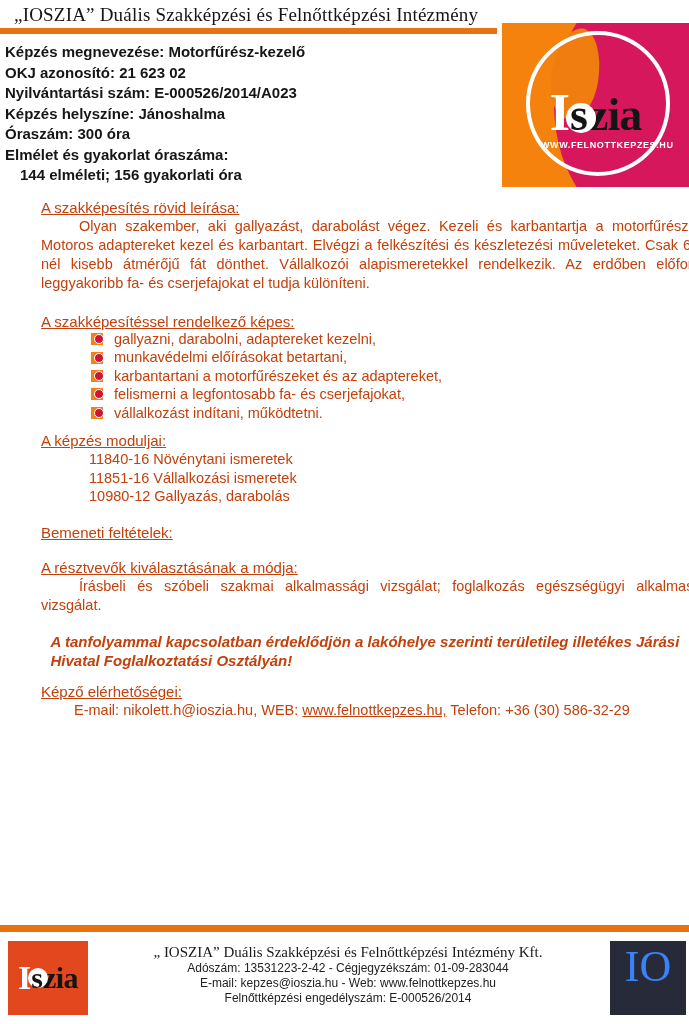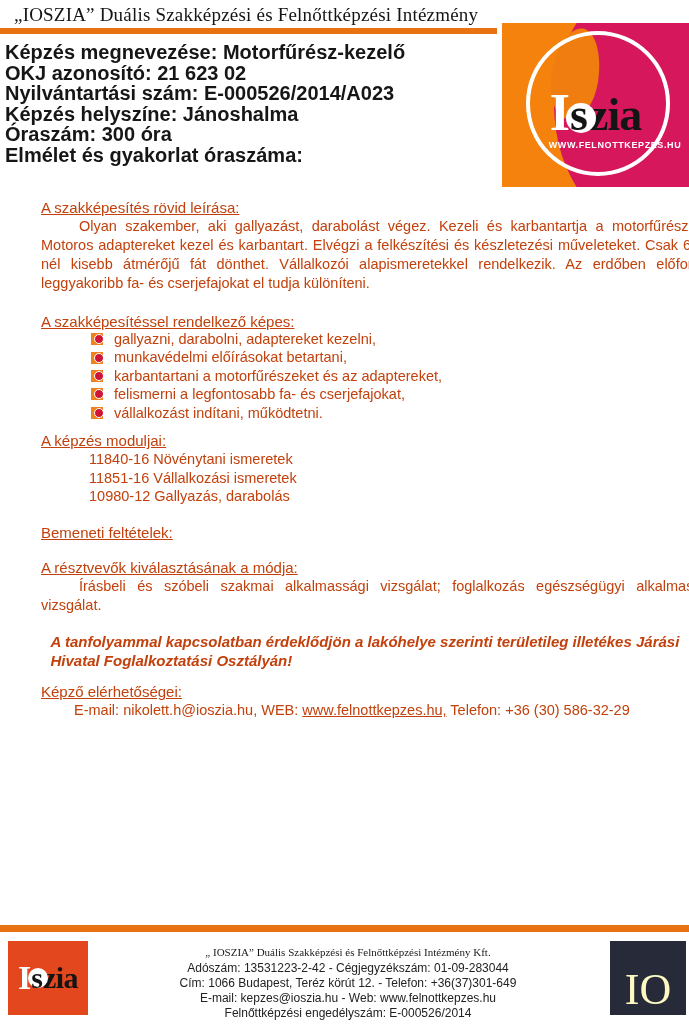--- a/index.html
+++ b/index.html
@@ -41,27 +41,27 @@
   }
   .logo-brand .b-i { color:#ffffff; font-size:52px; }
   .s-wrap { position:relative; display:inline-block; }
   .s-circle {
     position:absolute; left:-4px; top:12px; width:30px; height:30px;
     background:#ffffff; border-radius:50%;
   }
   .s-wrap .b-s { position:relative; color:#141414; font-size:46px; }
   .logo-brand .b-zia { color:#141414; font-size:46px; letter-spacing:-1px; }
   .logo-url {
-    position:absolute; left:0; right:0; top:117px; text-align:center;
+    position:absolute; left:0; right:0; top:117px; 
     color:#ffffff; font-size:9px; font-weight:bold; letter-spacing:0.6px;padding-left:39px;
   }
   
   .info {
     position:absolute; left:5px; top:42px; width:490px;
-    font-size:20px; font-weight:bold; line-height:20.5px; color:#161616;
+    font-size:15px; font-weight:bold; line-height:20.5px; color:#161616;
   }
   .info .indent { padding-left:15px; }
   
   .main {
     position:absolute; left:5px; top:198px; width:679px;
     font-size:14.5px; line-height:19px; color:#c2410c;margin-left:36px;
   }
   .sec-heading {
     font-size:15px; text-decoration:underline; line-height:19px;
   }
@@ -100,25 +100,25 @@
     font-family:"Liberation Serif", serif; font-weight:bold; white-space:nowrap;
   }
   .footer-logo-left .b-i { color:#ffffff; font-size:34px; }
   .footer-logo-left .s-circle { left:-3px; top:7px; width:20px; height:20px; }
   .footer-logo-left .b-s { font-size:30px; }
   .footer-logo-left .b-zia { color:#141414; font-size:30px; letter-spacing:-0.5px; }
   .footer-text {
     position:absolute; left:98px; top:944px; width:500px; text-align:center;
     font-size:12px; line-height:15px; color:#222;
   }
-  .footer-company { font-family:"Liberation Serif", serif; font-size:11px; line-height:17px; color:#1a1a1a; }
+  .footer-company { font-family:"Liberation Serif", serif; font-size:15px; line-height:17px; color:#1a1a1a; }
   .footer-logo-right {
     position:absolute; left:610px; top:941px; width:76px; height:74px;
-    background:#272b39; display:flex; align-items:flex-end; justify-content:center;
-    font-family:"Liberation Serif", serif; color:#fef9c3; font-size:44px;
+    background:#272b39; display:flex; align-items:flex-start; justify-content:center;
+    font-family:"Liberation Serif", serif; color:#3b82f6; font-size:44px;
   }
 </style>
 </head>
 <body>
 
 <div class="page">
 
   <div class="header-title">„IOSZIA” Duális Szakképzési és Felnőttképzési Intézmény</div>
   <div class="header-bar"></div>
 
@@ -130,20 +130,21 @@
     <div class="logo-url">WWW.FELNOTTKEPZES.HU</div>
   </div>
 
   <div class="info">
     <div>Képzés megnevezése: Motorfűrész-kezelő</div>
     <div>OKJ azonosító: 21 623 02</div>
     <div>Nyilvántartási szám: E-000526/2014/A023</div>
     <div>Képzés helyszíne: Jánoshalma</div>
     <div>Óraszám: 300 óra</div>
     <div>Elmélet és gyakorlat óraszáma:</div>
+    <div class="indent">144 elméleti; 156 gyakorlati óra</div>
   </div>
 
   <div class="main">
 
     <div class="sec-heading mt-desc-head">A szakképesítés rövid leírása:</div>
     <div class="para mt-para">Olyan szakember, aki gallyazást, darabolást végez. Kezeli és karbantartja a motorfűrészeket. Motoros adaptereket kezel és karbantart. Elvégzi a felkészítési és készletezési műveleteket. Csak 6-cm-nél kisebb átmérőjű fát dönthet. Vállalkozói alapismeretekkel rendelkezik. Az erdőben előforduló leggyakoribb fa- és cserjefajokat el tudja különíteni.</div>
 
     <div class="sec-heading mt-skills">A szakképesítéssel rendelkező képes:</div>
     <div class="bullets">
       <div class="bullet-row">
@@ -191,21 +192,20 @@
 
   <div class="footer-logo-left">
       <span class="b-i">I</span>
       <span class="s-wrap"><span class="s-circle"></span><span class="b-s">s</span></span>
       <span class="b-zia">zia</span>
     </div>
 
   <div class="footer-text">
     <div class="footer-company">„ IOSZIA” Duális Szakképzési és Felnőttképzési Intézmény Kft.</div>
     <div>Adószám: 13531223-2-42 - Cégjegyzékszám: 01-09-283044</div>
-    <div>Cím: 1066 Budapest, Teréz körút 12. - Telefon: +36(37)301-649</div>
     <div>E-mail: kepzes@ioszia.hu - Web: www.felnottkepzes.hu</div>
     <div>Felnőttképzési engedélyszám: E-000526/2014</div>
   </div>
 
   <div class="footer-logo-right">
       <span>IO</span>
     </div>
 
 </div>
 

